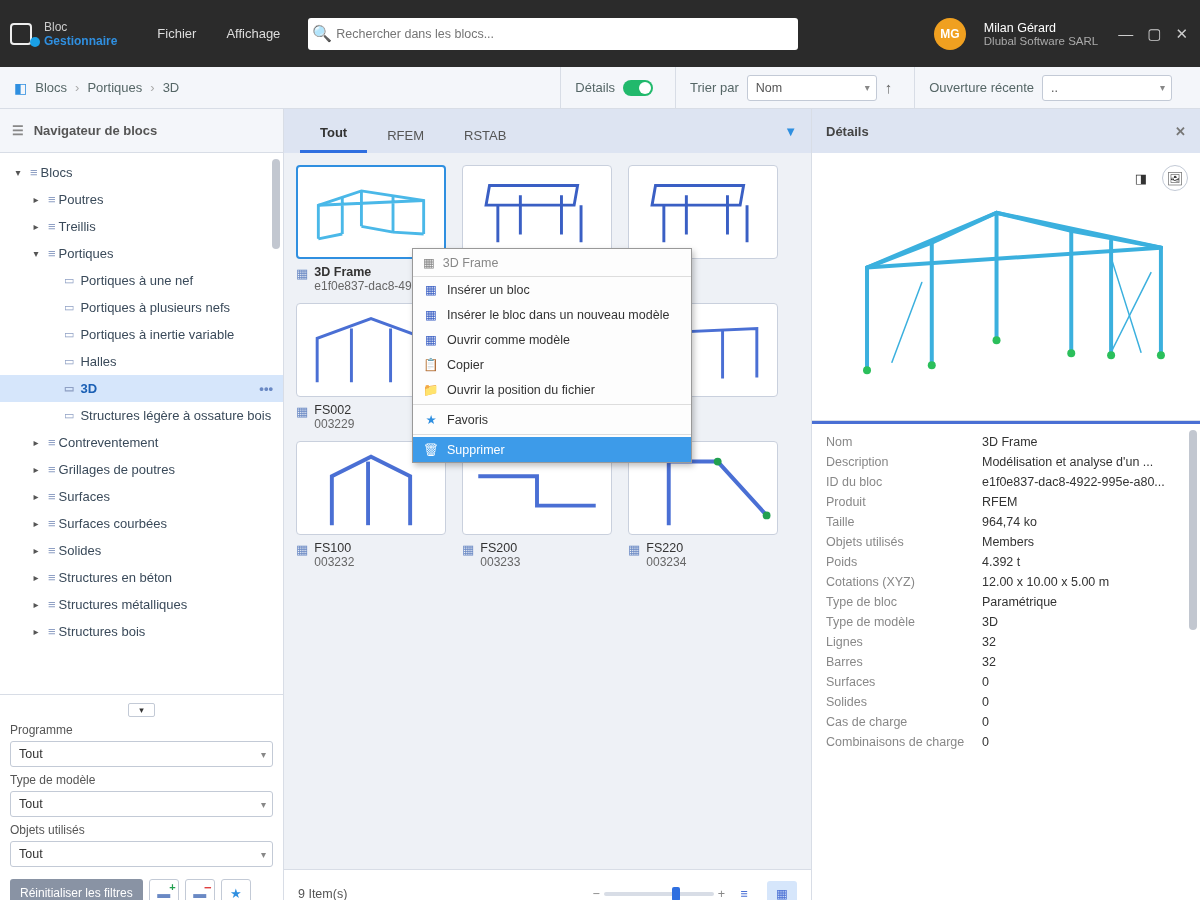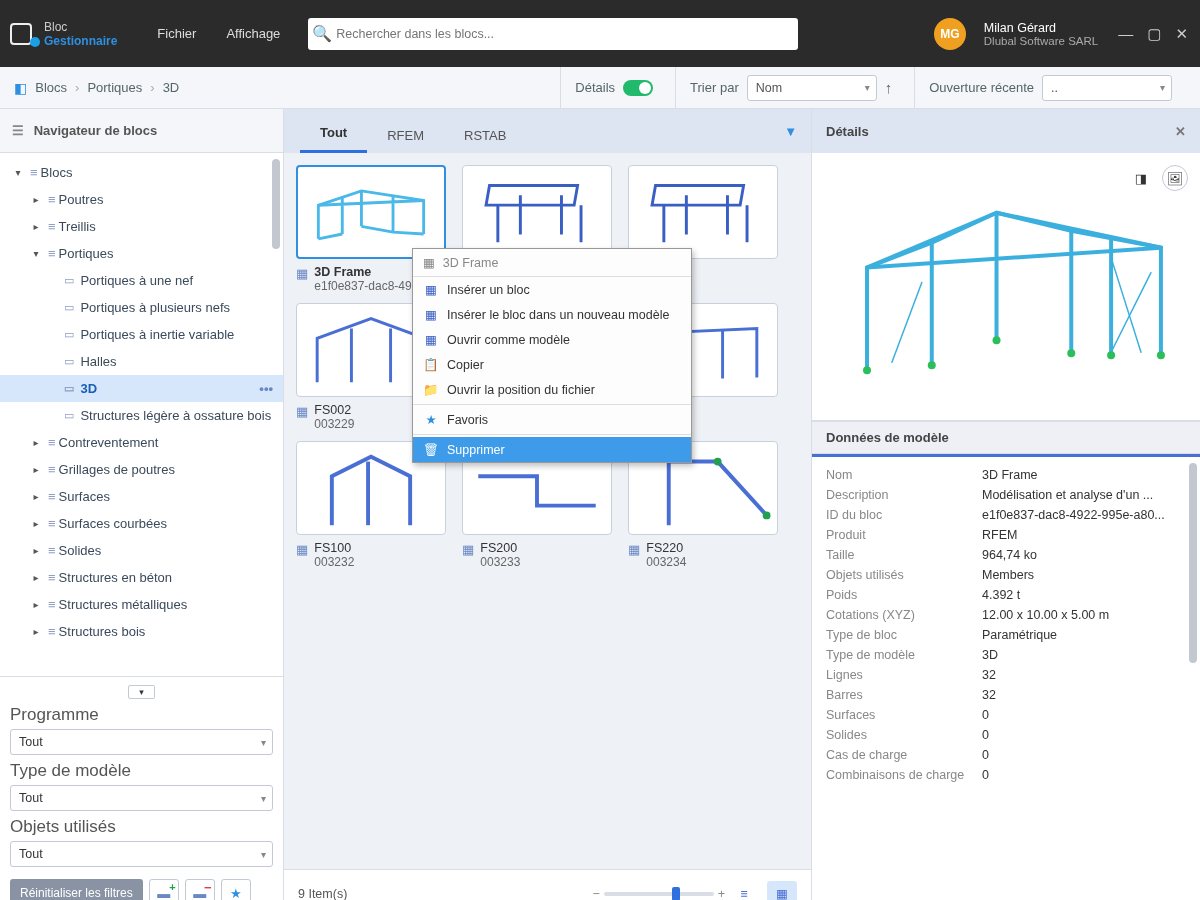--- a/index.html
+++ b/index.html
@@ -50,21 +50,21 @@
 .row .arrow { width: 12px; color: #555; font-size: 10px; display: inline-block; text-align: center; }
 .row .ic-list { color: #8fa0c4; letter-spacing: -3px; }
 .row .ic-leaf { color: #8fa0c4; font-size: 11px; }
 .row.l1 { padding-left: 12px; }
 .row.l2 { padding-left: 30px; }
 .row.l3 { padding-left: 64px; }
 .row.selected { background: #d6e6fb; color: #1a5fb4; font-weight: 600; }
 .row.selected .dots { margin-left: auto; margin-right: 10px; color: #6a89c4; }
 
 .filters { border-top: 1px solid #d8dde6; padding: 8px 10px 6px; background: #fff; }
-.filters .flabel { font-size: 17px; color: #555; margin-top: 6px; }
+.filters .flabel { font-size: 12px; color: #555; margin-top: 6px; }
 .filters .fsel { border: 1px solid #c3cad6; height: 26px; display: flex; align-items: center; padding: 0 8px; border-radius: 3px; margin-top: 4px; font-size: 12.5px; position: relative; }
 .filters .fsel::after { content: "▾"; position: absolute; right: 6px; color: #888; font-size: 10px; }
 .filters .collapse { display: flex; justify-content: center; margin-bottom: 4px; }
 .filters .collapse span { border: 1px solid #c3cad6; padding: 1px 10px; font-size: 9px; border-radius: 2px; }
 .filter-actions { display: flex; gap: 6px; padding: 6px 10px 10px; align-items: center; }
 .btn-reset { background: #8993a4; color: #fff; border: 0; height: 28px; padding: 0 10px; border-radius: 3px; font-size: 12px; cursor: pointer; }
 .iconbtn { width: 30px; height: 28px; border: 1px solid #c3cad6; background: #fff; border-radius: 3px; display: flex; align-items: center; justify-content: center; position: relative; cursor: pointer; }
 .iconbtn .plus { color: #22a050; font-weight: bold; font-size: 11px; position: absolute; right: 2px; top: 1px; }
 .iconbtn .minus { color: #e04040; font-weight: bold; font-size: 13px; position: absolute; right: 2px; top: 0; }
 
@@ -518,21 +518,20 @@
           <circle cx="260" cy="201" r="4"></circle>
             <circle cx="300" cy="203" r="4"></circle>
             <circle cx="350" cy="203" r="4"></circle>
         </g>
       </svg>
       <div class="pbtns">
         <div class="pb" style="border:0">◨</div>
         <div class="pb">🖼</div>
       </div>
     </div>
-    <div class="section-title">Données de modèle</div>
     <div class="section-underline"></div>
     <div class="props">
       <div class="kv">
           <div class="k">Nom</div>
           <div class="v">3D Frame</div>
         </div>
       <div class="kv">
           <div class="k">Description</div>
           <div class="v">Modélisation et analyse d'un ...</div>
         </div>

